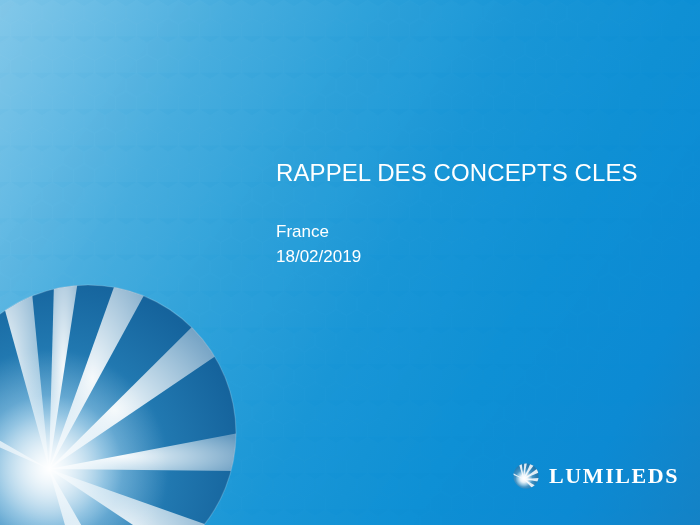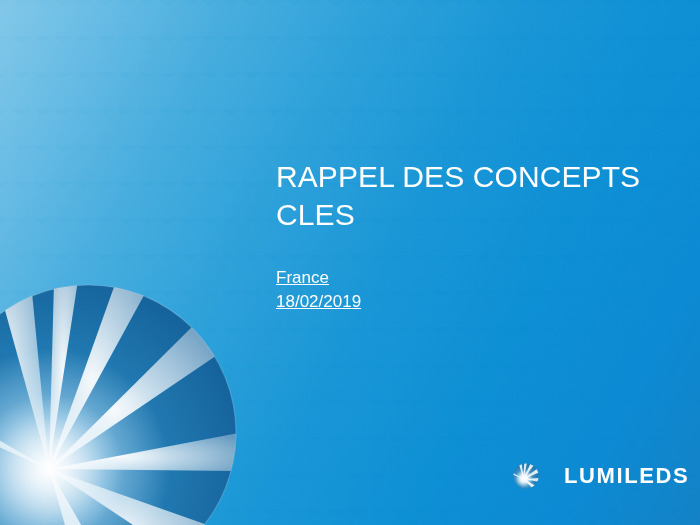--- a/index.html
+++ b/index.html
@@ -46,44 +46,45 @@
   }
 
   
   #text-block {
     position:absolute;
     left:276px;
     top:158px;
     width:400px;
   }
   #slide-title {
-    font-size:30px;
+    font-size:24px;
     font-weight:400;
     line-height:1.27;
     color:#ffffff;
     letter-spacing:.1px;
     white-space:pre-line;
   }
   #slide-subtitle {
     margin-top:32px;
     font-size:17px;
     font-weight:400;
     line-height:1.42;
     color:#ffffff;
   }
-  .sub-line { display:block;text-decoration:underline; }
+  .sub-line { display:block; }
 
   
   #brand-logo {
     position:absolute;
     left:512px;
     top:462px;
     display:flex;
     align-items:center;
-    gap:24px;
+    gap:9px;
+    font-family:Liberation Serif, serif;
   }
   #logo-mark { width:28px; height:28px; display:block; }
   #logo-wordmark {
     font-size:22px;
     font-weight:700;
     color:#ffffff;
     letter-spacing:1.6px;
     line-height:1;
   }
 </style>

